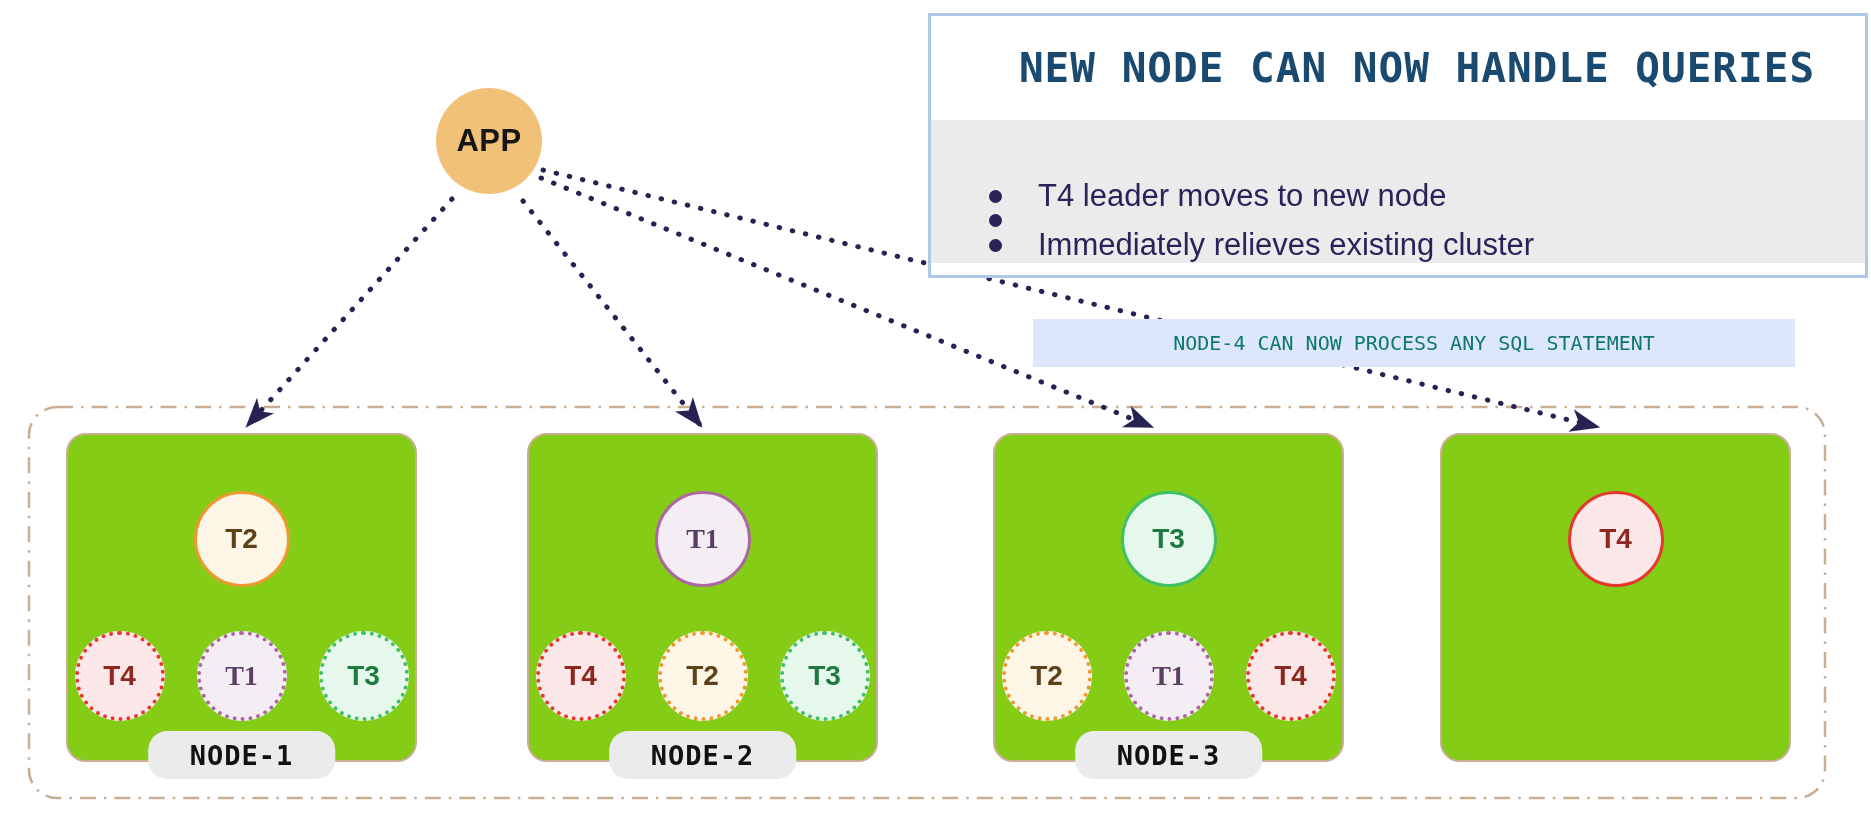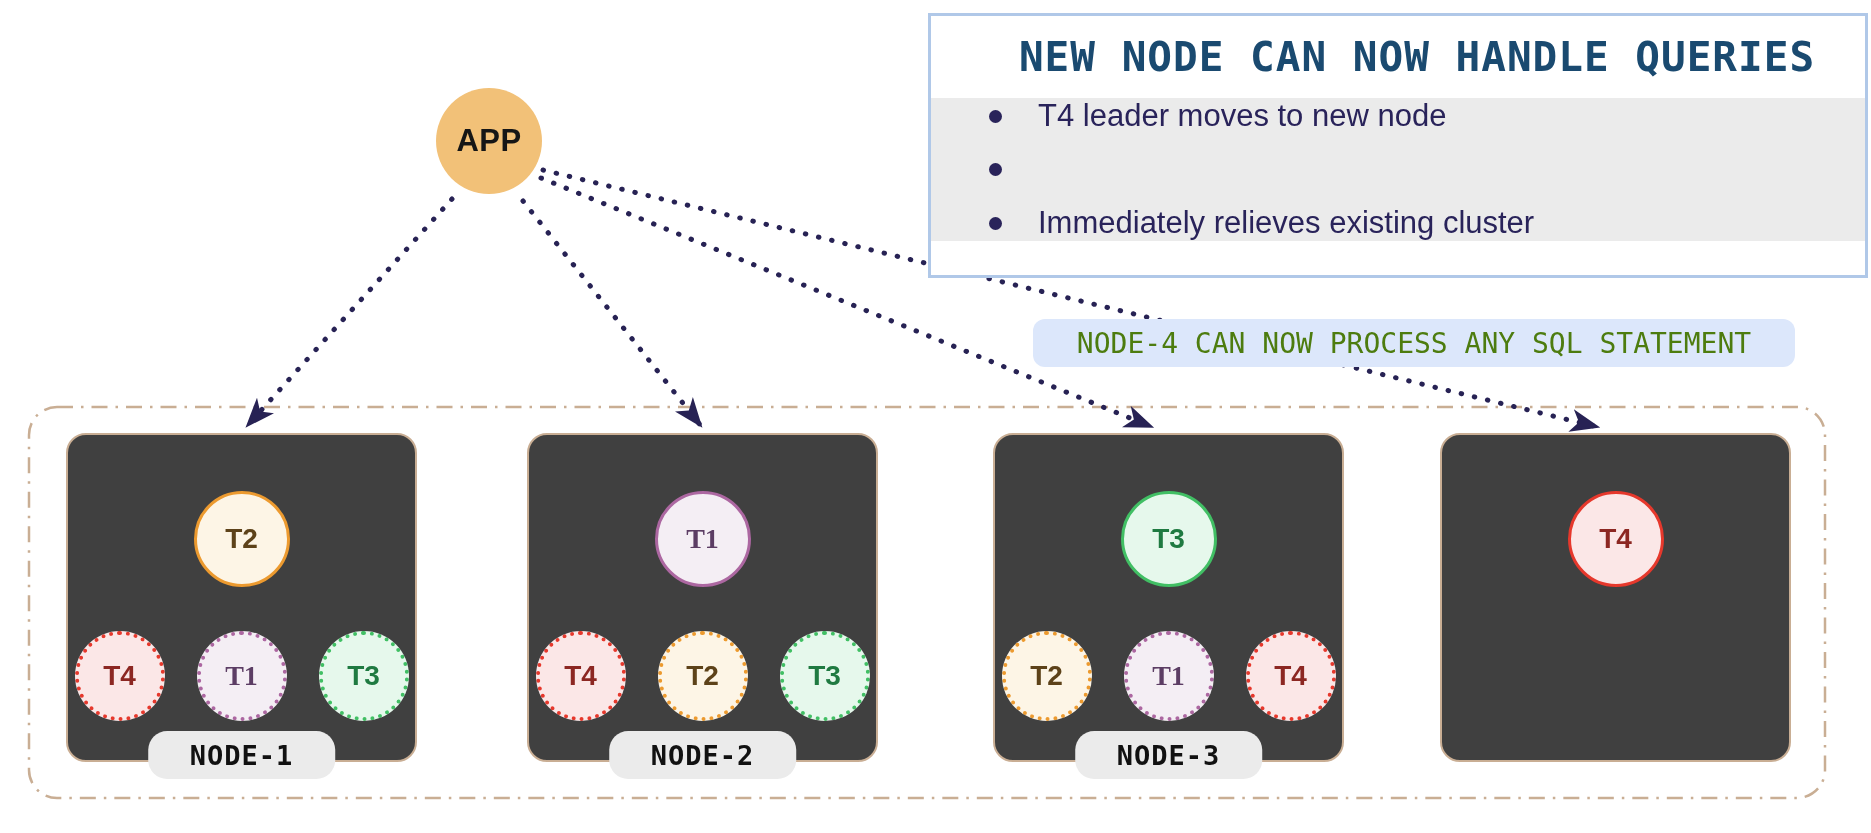--- a/index.html
+++ b/index.html
@@ -16,45 +16,45 @@
     display:flex;align-items:center;justify-content:center;
     font-weight:bold;font-size:31px;color:#161616;letter-spacing:.5px;
   }
 
   
   .callout{
     position:absolute;left:928px;top:13px;width:940px;height:265px;
     border:3px solid #B0C8E8;background:#ffffff;box-sizing:border-box;
   }
   .callout-title{
-    height:82px;display:flex;align-items:center;justify-content:center;
+    height:104px;display:flex;align-items:center;justify-content:center;
     font-family:"DejaVu Sans Mono",monospace;font-weight:600;font-size:41px;
     letter-spacing:1px;color:#1A4A70;background:#ffffff;white-space:nowrap;margin-left:38px;
   }
   .callout-bullets{
     background:#EBEBEB;height:143px;display:flex;flex-direction:column;
-    justify-content:space-between;padding:0 0 0 58px;box-sizing:border-box;
+    justify-content:flex-end;padding:0 0 0 58px;box-sizing:border-box;
   }
   .bullet-row{display:flex;align-items:center;gap:36px;}
   .bullet-dot{width:13px;height:13px;border-radius:50%;background:#29235A;flex:0 0 auto;}
   .bullet-text{font-size:31px;color:#29235A;white-space:nowrap;}
 
   
   .annotation{
     position:absolute;left:1033px;top:319px;width:762px;height:48px;
-    background:#DCE7FB;border-radius:12px;
+    background:#DCE7FB;border-radius:1px;
     display:flex;align-items:center;justify-content:center;
-    font-family:"DejaVu Sans Mono",monospace;font-size:28px;color:#4d7c0f;
+    font-family:"DejaVu Sans Mono",monospace;font-size:20px;color:#0f766e;
     white-space:nowrap;
   }
 
   
   .node-box{
     position:absolute;top:433px;width:351px;height:329px;box-sizing:border-box;
-    background:#404040;border:2px solid #C9AE94;border-radius:20px;
+    background:#84cc16;border:2px solid #C9AE94;border-radius:20px;
   }
   .node-1{left:66px;} .node-2{left:527px;} .node-3{left:993px;} .node-4{left:1440px;}
 
   .leader{
     position:absolute;left:50%;top:56px;transform:translateX(-50%);
     width:96px;height:96px;border-radius:50%;border:3px solid;box-sizing:border-box;
     display:flex;align-items:center;justify-content:center;
     font-weight:bold;font-size:28px;
   }
   .followers{

